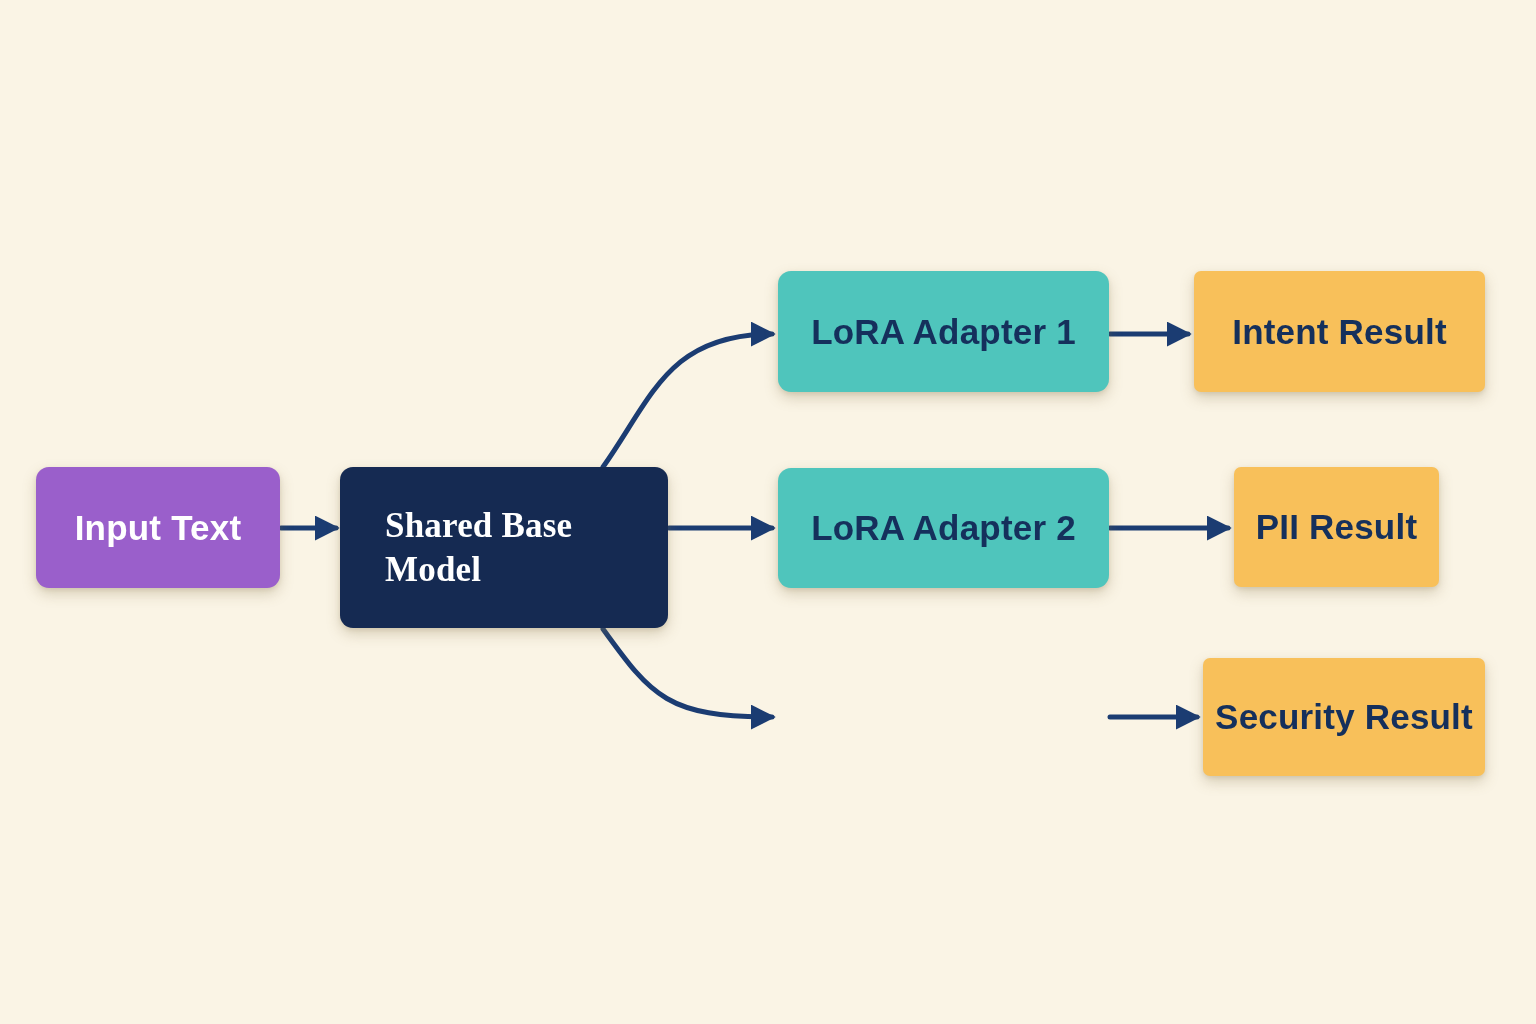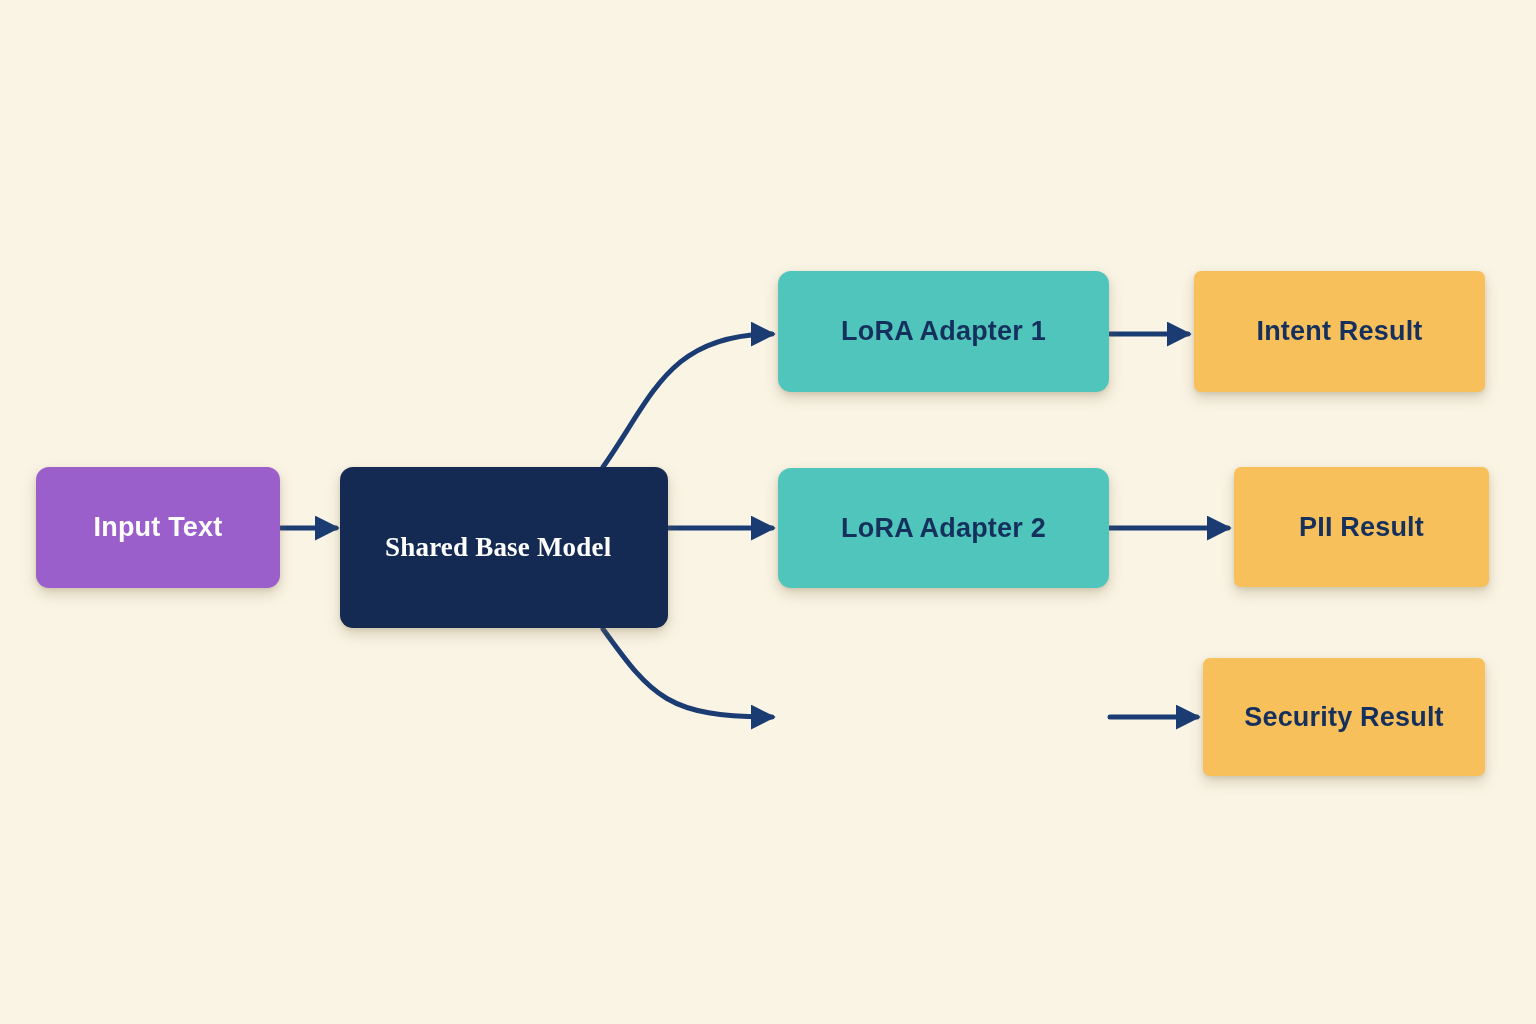--- a/index.html
+++ b/index.html
@@ -18,42 +18,42 @@
     position: absolute;
     left: 0; top: 0;
     width: 1536px; height: 1024px;
   }
   .node {
     position: absolute;
     display: flex;
     align-items: center;
     justify-content: center;
     border-radius: 13px;
-    font-size: 27px;
+    font-size: 35px;
     font-weight: 700;
     letter-spacing: 0.2px;
     box-shadow: 0 6px 14px rgba(130, 110, 70, 0.28), 0 2px 4px rgba(130, 110, 70, 0.14);
     box-sizing: border-box;
     text-align: center;
   }
   .node--purple { background: var(--purple, #9a5fcb); color: var(--text_light, #ffffff); }
   .node--navy   { background: var(--navy,   #152a52); color: var(--text_light, #ffffff); }
   .node--teal   { background: var(--teal,   #4fc5bc); color: var(--text_dark, #15305c); }
   .node--yellow { background: var(--yellow, #f8c05a); color: var(--text_dark, #15305c); border-radius: 7px; }
 
   
   .n-input  { left: 36px;   top: 467px; width: 244px; height: 121px; }
   .n-base   { left: 340px;  top: 467px; width: 328px; height: 161px;
               justify-content: flex-start; padding-left: 45px; text-align: left; font-family: Liberation Serif, serif; }
   .n-base .label { max-width: 235px; line-height: 1.25; }
   .n-a1     { left: 778px;  top: 271px; width: 331px; height: 121px; }
   .n-a2     { left: 778px;  top: 468px; width: 331px; height: 120px; }
   .n-a3     { left: 778px;  top: 657px; width: 331px; height: 119px; }
   .n-r1     { left: 1194px; top: 271px; width: 291px; height: 121px; }
-  .n-r2     { left: 1234px; top: 467px; width: 255px; height: 120px; }
+  .n-r2     { left: 1234px; top: 467px; width: 205px; height: 120px; }
   .n-r3     { left: 1203px; top: 658px; width: 282px; height: 118px; }
 </style>
 </head>
 <body>
 
 <div class="canvas">
 
   <svg class="edges-layer" width="1536" height="1024" viewBox="0 0 1536 1024" fill="none">
     <defs>
       <marker id="arrowhead" viewBox="0 0 10 10" refX="8.5" refY="5" markerWidth="5" markerHeight="5" orient="auto-start-reverse">

